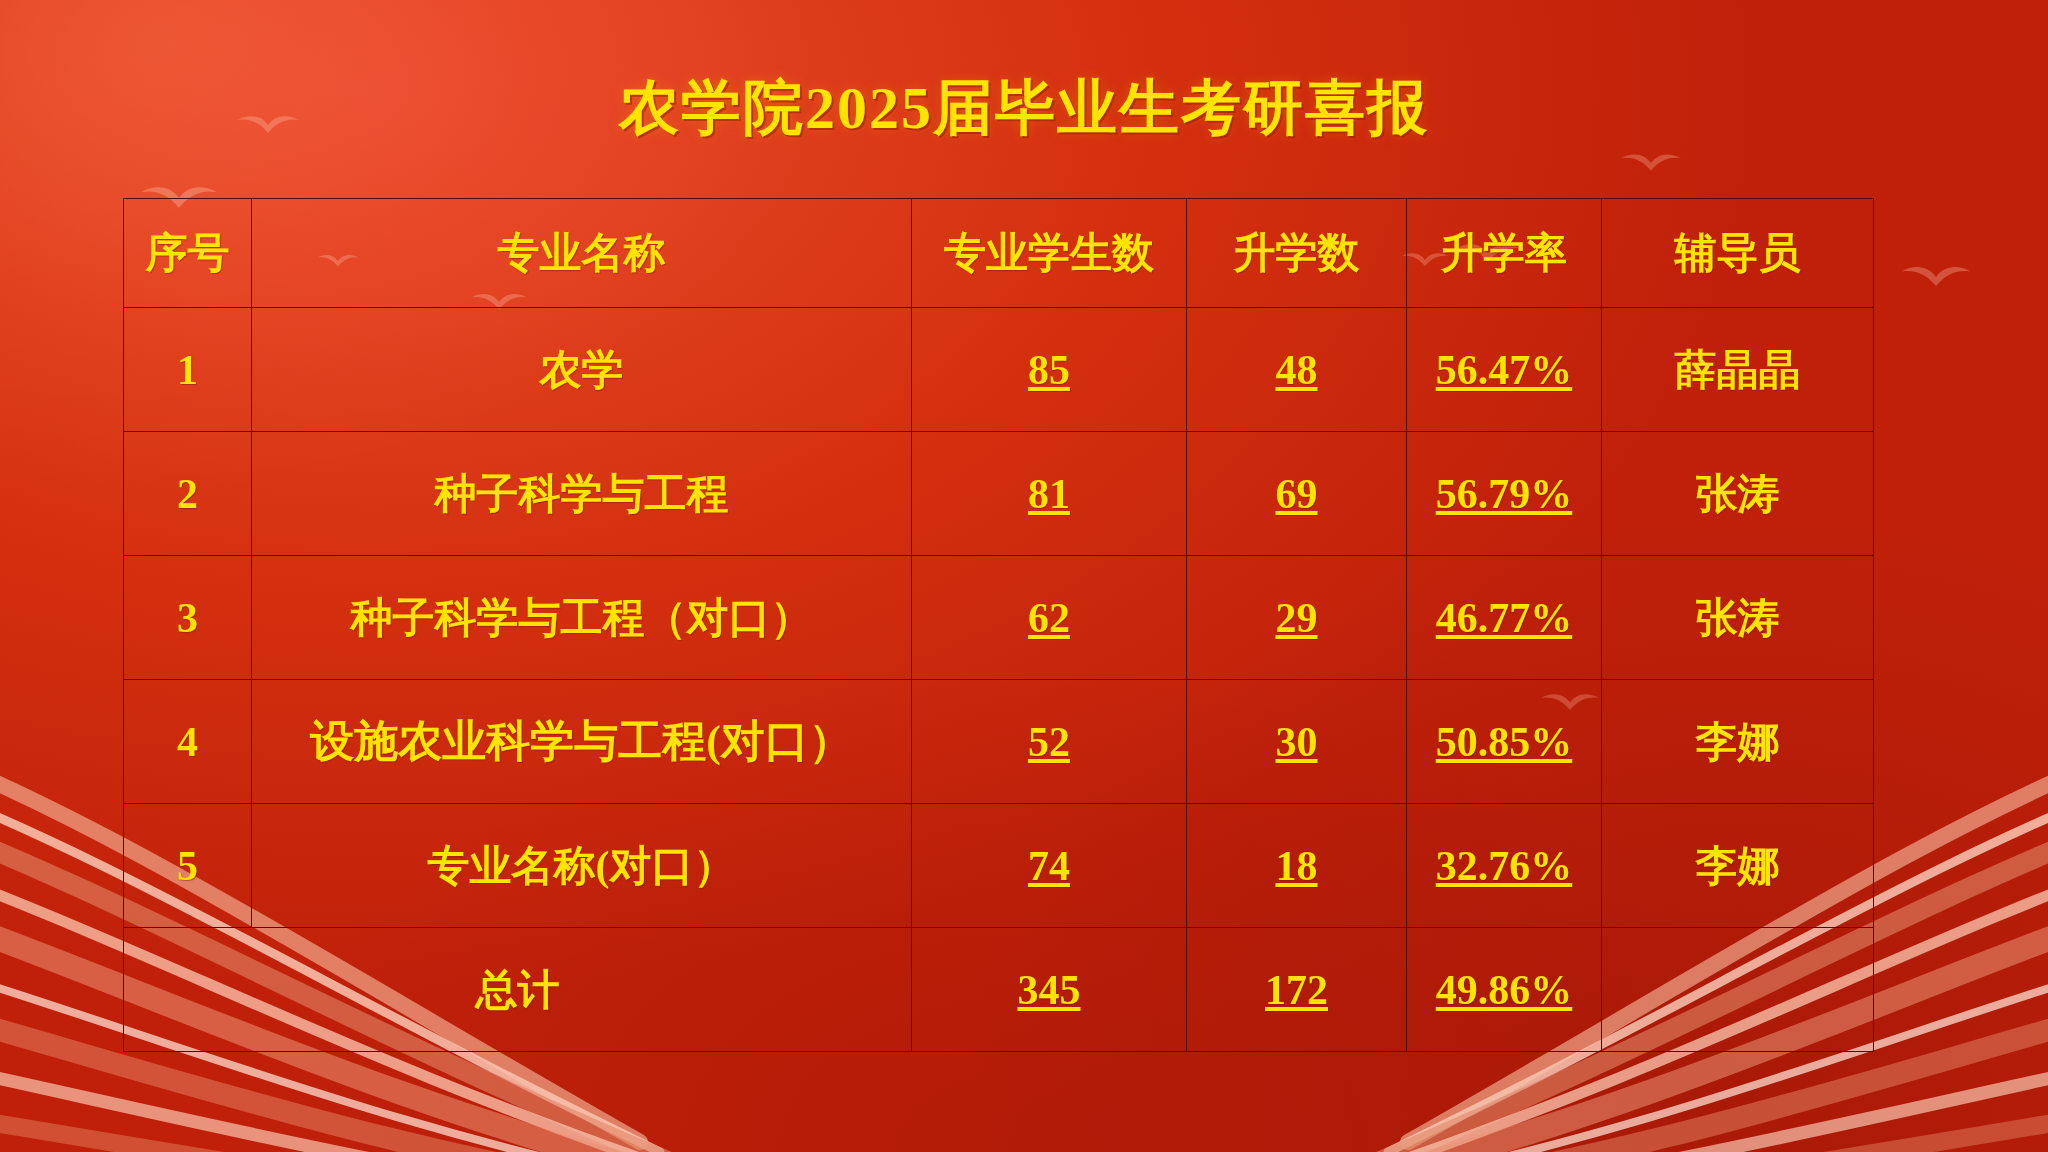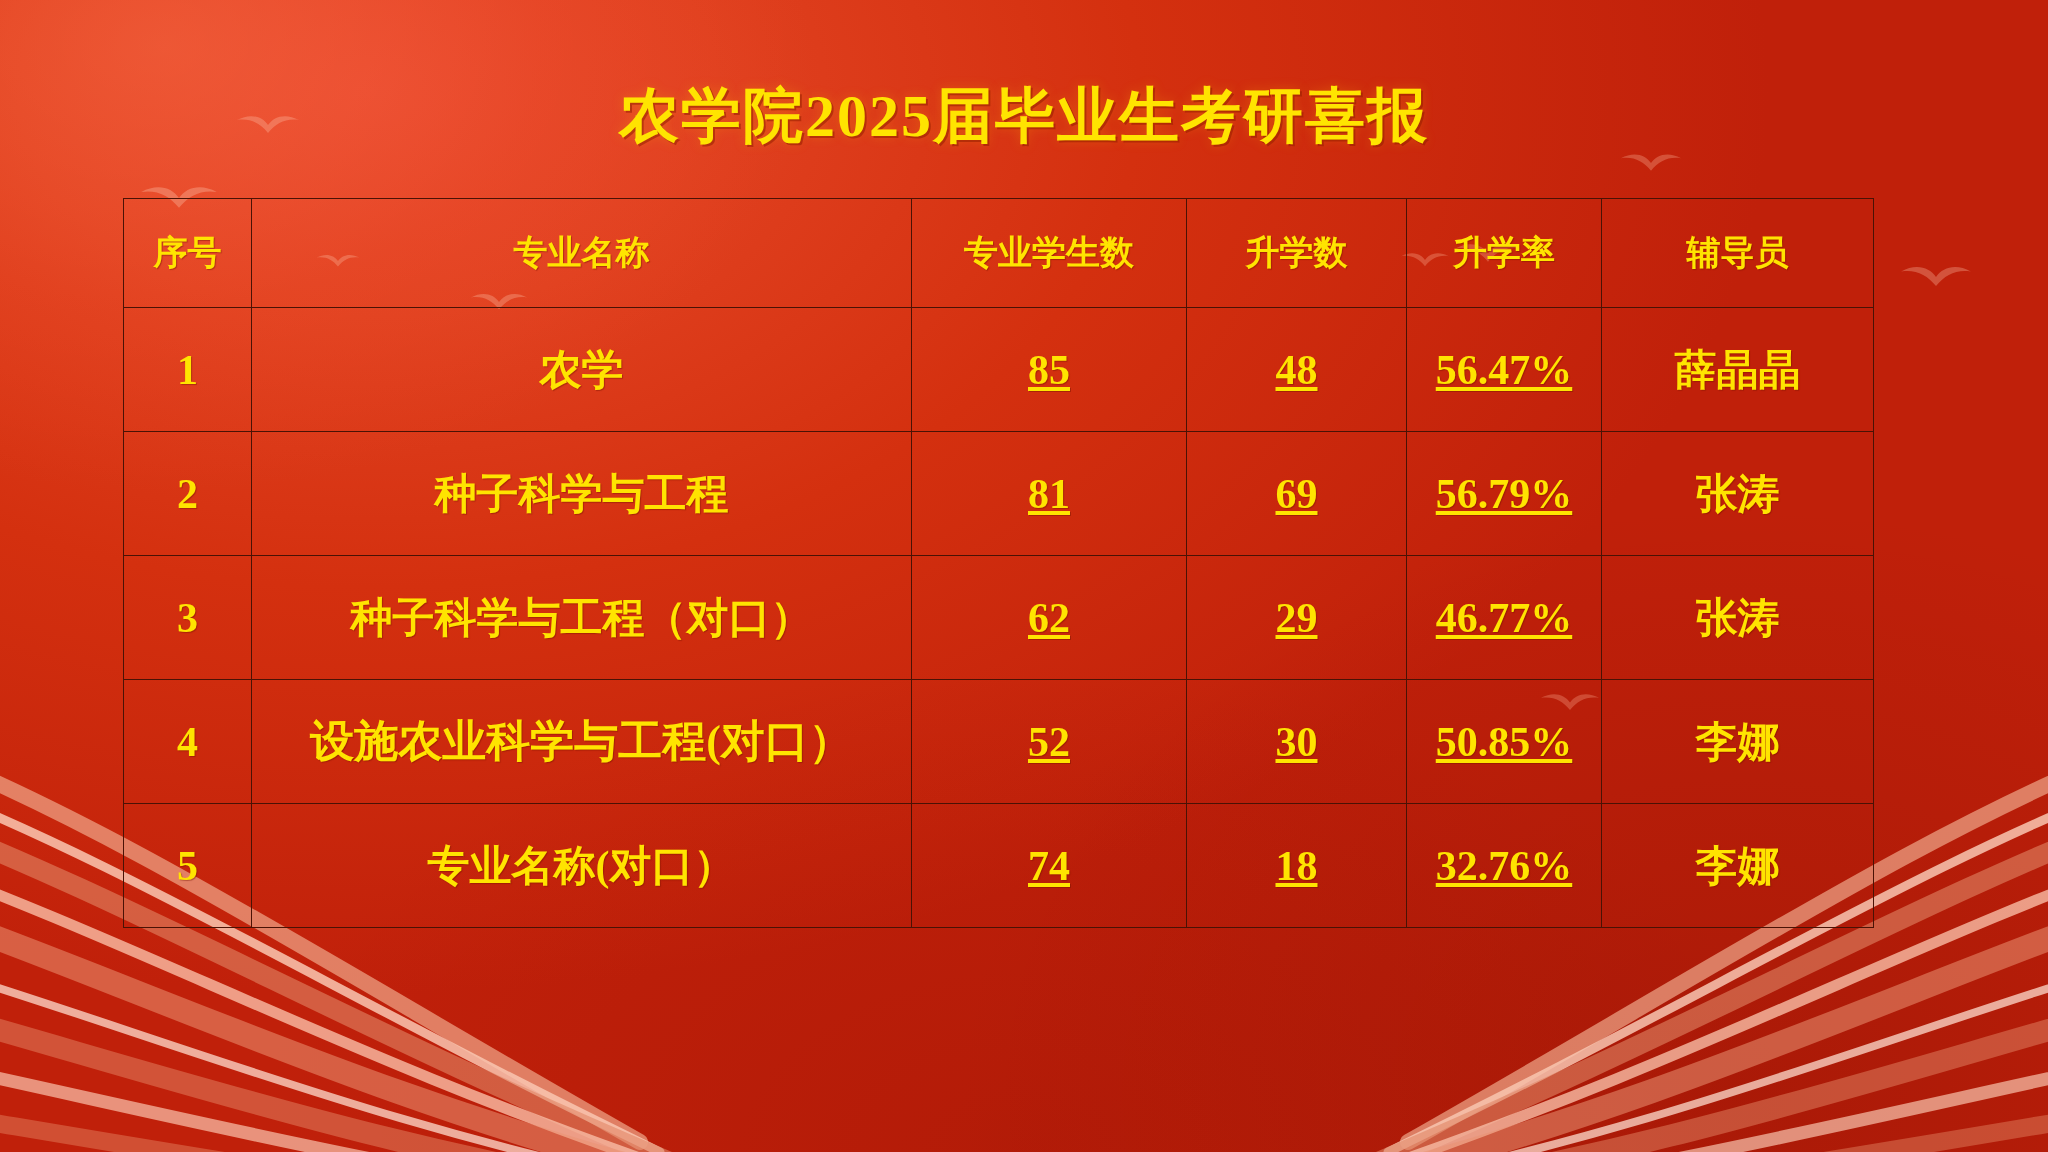--- a/index.html
+++ b/index.html
@@ -46,21 +46,20 @@
     opacity: 0.30;
   }
 
   
   .title-wrap {
     position: absolute;
     top: 68px;
     left: 0;
     width: 100%;
     text-align: center;
-    margin-top: 8px;
   }
   .title {
     display: inline-block;
     font-family: "Liberation Serif", "DejaVu Serif", serif;
     font-weight: bold;
     font-size: 60px;
     letter-spacing: 2px;
     color: #ffe400;
     text-shadow:
       2px 2px 0 rgba(150,30,0,0.55),
@@ -85,21 +84,21 @@
     color: #ffe400;
     text-align: center;
     vertical-align: middle;
     font-weight: bold;
     text-shadow: 1px 1px 1px rgba(120,20,0,0.45);
     padding: 0;
     background: transparent;
   }
   table.report th {
     height: 108px;
-    font-size: 34px;
+    font-size: 42px;
   }
   table.report td {
     height: 123px;
     font-size: 42px;
   }
   td.num, th.num { font-family: "Liberation Serif", "DejaVu Serif", serif; text-decoration: underline; }
   td.idx { font-size: 40px; }
   td.major { font-size: 42px; }
   td.major.small { font-size: 44px; }
   td.total-label { font-size: 42px; }
@@ -235,17 +234,24 @@
           <td>李娜</td>
         </tr>
         <tr>
           <td class="idx">5</td>
           <td class="major">专业名称(对口）</td>
           <td class="num">74</td>
           <td class="num">18</td>
           <td class="num">32.76%</td>
           <td>李娜</td>
         </tr>
+        <tr>
+          <td class="total-label" colspan="2">总计</td>
+          <td class="num">345</td>
+          <td class="num">172</td>
+          <td class="num">49.86%</td>
+          <td></td>
+        </tr>
       </tbody>
     </table>
   </div>
 
 </div>
 
 </body></html>

